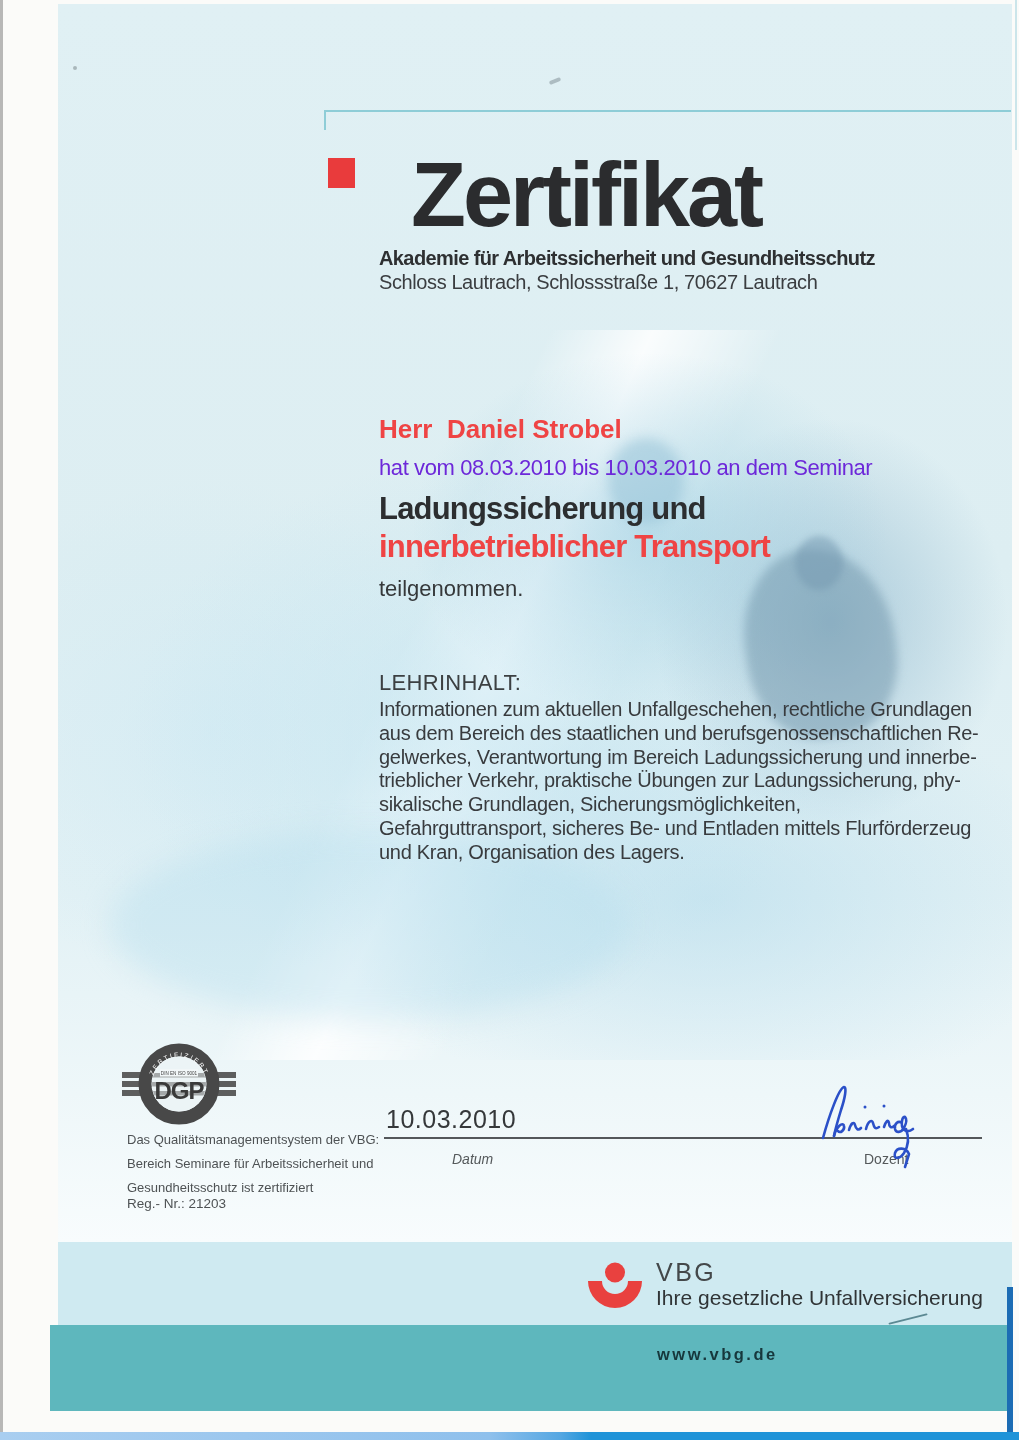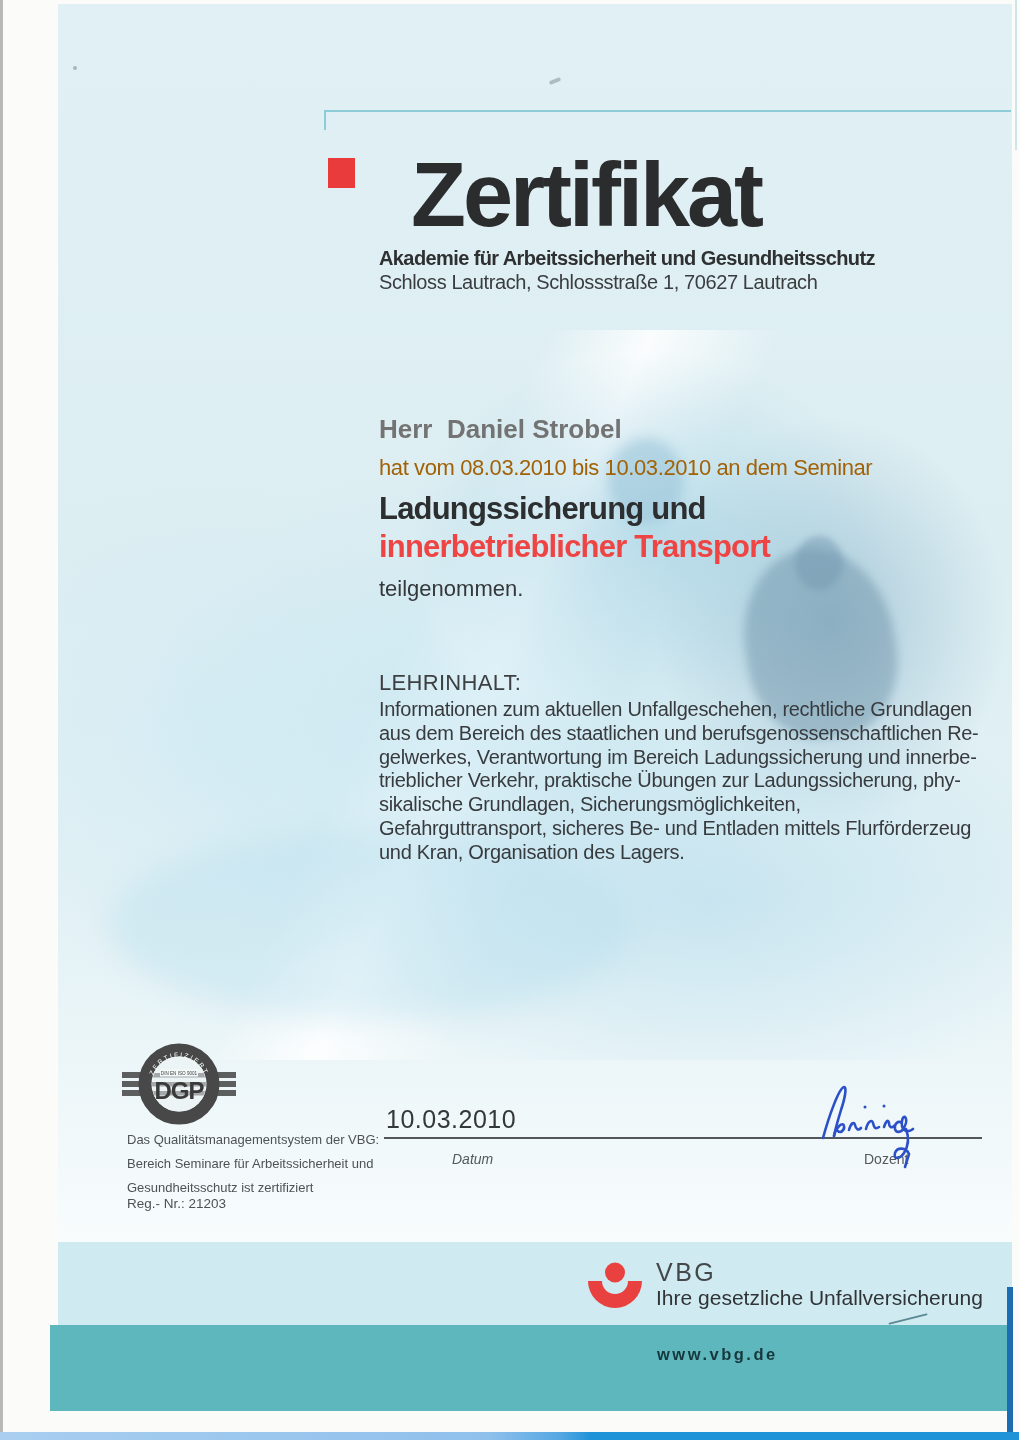--- a/index.html
+++ b/index.html
@@ -39,22 +39,22 @@
   .speck2{left:549px;top:79px;width:12px;height:4px;background:#8a9aa0;opacity:.6;transform:rotate(-22deg);border-radius:2px;}
   
   .corner-h{left:324px;top:110px;width:687px;height:2px;background:#8ecdd7;}
   .corner-v{left:324px;top:110px;width:2px;height:20px;background:#8ecdd7;}
   .red-square{left:328px;top:158px;width:27px;height:30px;background:#e93b3c;}
   
   .title{left:375px;top:144px;font-size:90px;font-weight:bold;letter-spacing:-3px;color:#2b2c2e;margin-left:36px;}
   .academy{left:379px;top:247px;font-size:20px;font-weight:bold;letter-spacing:-0.6px;color:#2e3032;}
   .address{left:379px;top:271px;font-size:20px;letter-spacing:-0.4px;color:#3a3d40;}
   
-  .recipient{left:379px;top:414px;font-size:26px;font-weight:bold;color:#737373;white-space:pre;}
-  .date-range{left:379px;top:455px;font-size:22px;letter-spacing:-0.4px;color:#a16207;text-align:right;}
+  .recipient{left:379px;top:414px;font-size:26px;font-weight:bold;color:#ef4444;white-space:pre;}
+  .date-range{left:379px;top:455px;font-size:22px;letter-spacing:-0.4px;color:#6d28d9;text-align:right;}
   .seminar1{left:379px;top:491px;font-size:31px;font-weight:bold;letter-spacing:-0.8px;color:#2c2e30;}
   .seminar2{left:379px;top:529px;font-size:31px;font-weight:bold;letter-spacing:-0.8px;color:#ef4444;}
   .participation{left:379px;top:576px;font-size:22px;color:#35383a;}
   .content-heading{left:379px;top:670px;font-size:22px;letter-spacing:.3px;color:#3c4042;}
   .content-body{left:379px;top:698px;width:680px;font-size:20px;line-height:23.8px;
     letter-spacing:-0.3px;color:#383b3e;white-space:pre-line;}
   
   .seal-svg{left:120px;top:1036px;}
   .seal-text{left:127px;top:1128px;font-size:13px;line-height:24px;color:#4e5254;white-space:pre-line;}
   .seal-reg{left:127px;top:1196px;font-size:13.5px;color:#4e5254;}

